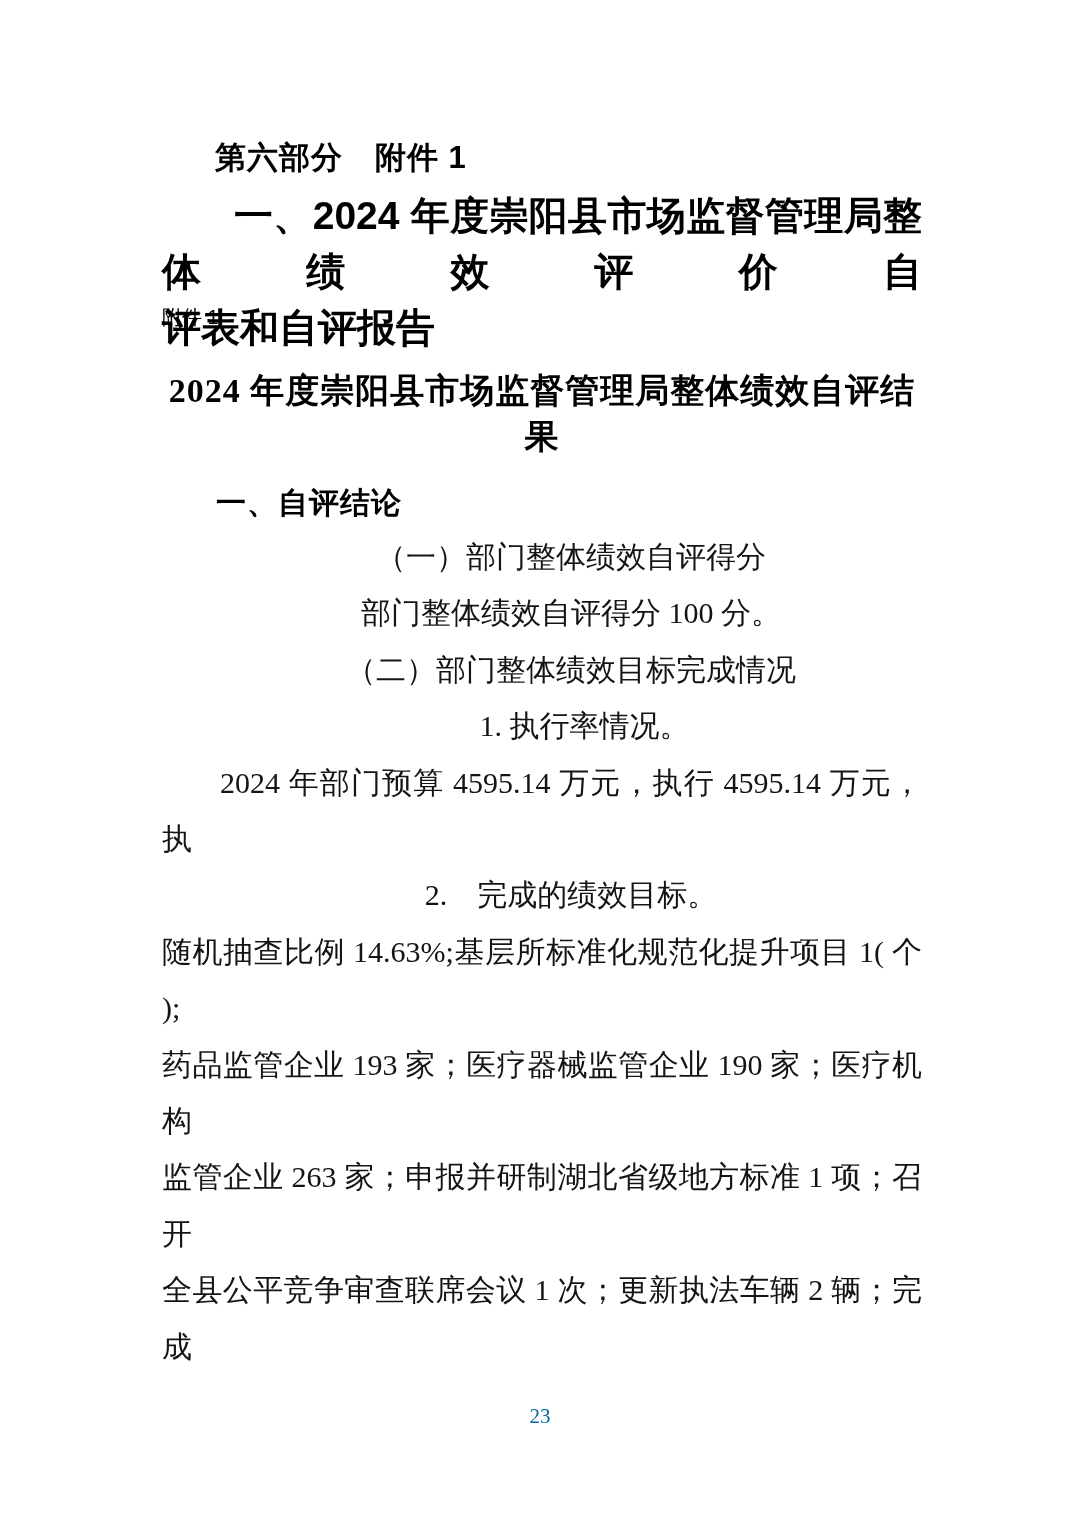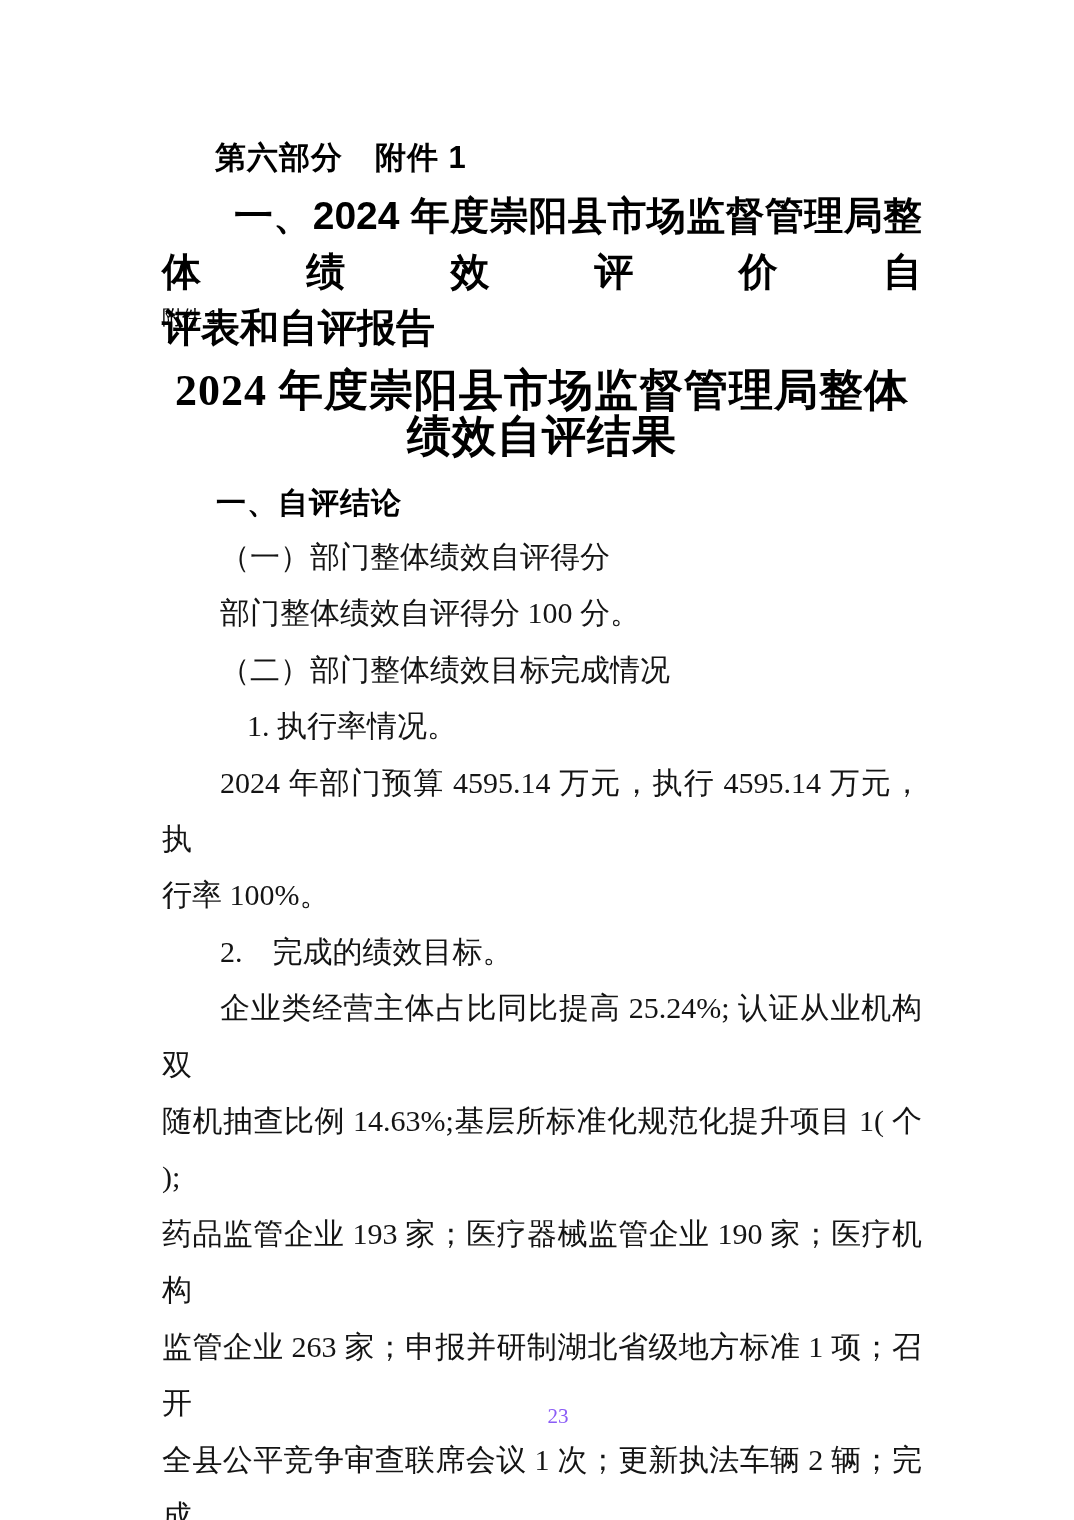--- a/index.html
+++ b/index.html
@@ -41,21 +41,21 @@
     font-weight: 400;
     font-size: 20px;
     line-height: 34px;
   }
   .doc-title {
     position: absolute;
     top: 368px; left: 162px; width: 760px;
     text-align: center;
     font-family: "Liberation Serif", serif;
     font-weight: 700;
-    font-size: 44px;
+    font-size: 34px;
     line-height: 46px;
     letter-spacing: 1px;
   }
   .section-heading {
     position: absolute;
     top: 483px; left: 216px;
     font-family: "Liberation Sans", sans-serif;
     font-weight: 700;
     font-size: 30px;
     line-height: 40px;
@@ -63,34 +63,34 @@
   }
   .body-text {
     position: absolute;
     top: 529px; left: 162px; width: 760px;
     font-family: "Liberation Serif", serif;
     font-weight: 400;
     font-size: 30px;
     line-height: 56.4px;
     color: #141414;
   }
-  .ln { min-height: 56.4px; }
+  .ln { min-height: 56.4px; text-align: center; }
   .i2  { text-indent: 58px; }
   .i28 { text-indent: 85px; }
   .fill {
     text-align: justify;
     text-align-last: justify;
   }
   .page-number {
     position: absolute;
-    top: 1404px; left: 178px; width: 760px;
+    top: 1404px; left: 160px; width: 760px;
     text-align: center;
     font-family: "Liberation Serif", serif;
     font-size: 21px;
-    color: #8b5cf6;
+    color: #0369a1;
   }
 </style>
 </head>
 <body>
 
 <div class="page">
 
   <div class="part-heading">第六部分　附件 1</div>
 
   <div class="item-heading">
@@ -103,23 +103,21 @@
   <div class="doc-title">2024 年度崇阳县市场监督管理局整体绩效自评结果</div>
 
   <div class="section-heading">一、自评结论</div>
 
   <div class="body-text">
     <div class="ln i2">（一）部门整体绩效自评得分</div>
     <div class="ln i2">部门整体绩效自评得分 100 分。</div>
     <div class="ln i2">（二）部门整体绩效目标完成情况</div>
     <div class="ln i28">1. 执行率情况。</div>
     <div class="ln i2 fill">2024 年部门预算 4595.14 万元，执行 4595.14 万元，执</div>
-    <div class="ln">行率 100%。</div>
     <div class="ln i2">2.　完成的绩效目标。</div>
-    <div class="ln i2 fill">企业类经营主体占比同比提高 25.24%; 认证从业机构双</div>
     <div class="ln fill">随机抽查比例 14.63%;基层所标准化规范化提升项目 1( 个 );</div>
     <div class="ln fill">药品监管企业 193 家；医疗器械监管企业 190 家；医疗机构</div>
     <div class="ln fill">监管企业 263 家；申报并研制湖北省级地方标准 1 项；召开</div>
     <div class="ln fill">全县公平竞争审查联席会议 1 次；更新执法车辆 2 辆；完成</div>
 
   </div>
 
   <div class="page-number">23</div>
 
 </div>

